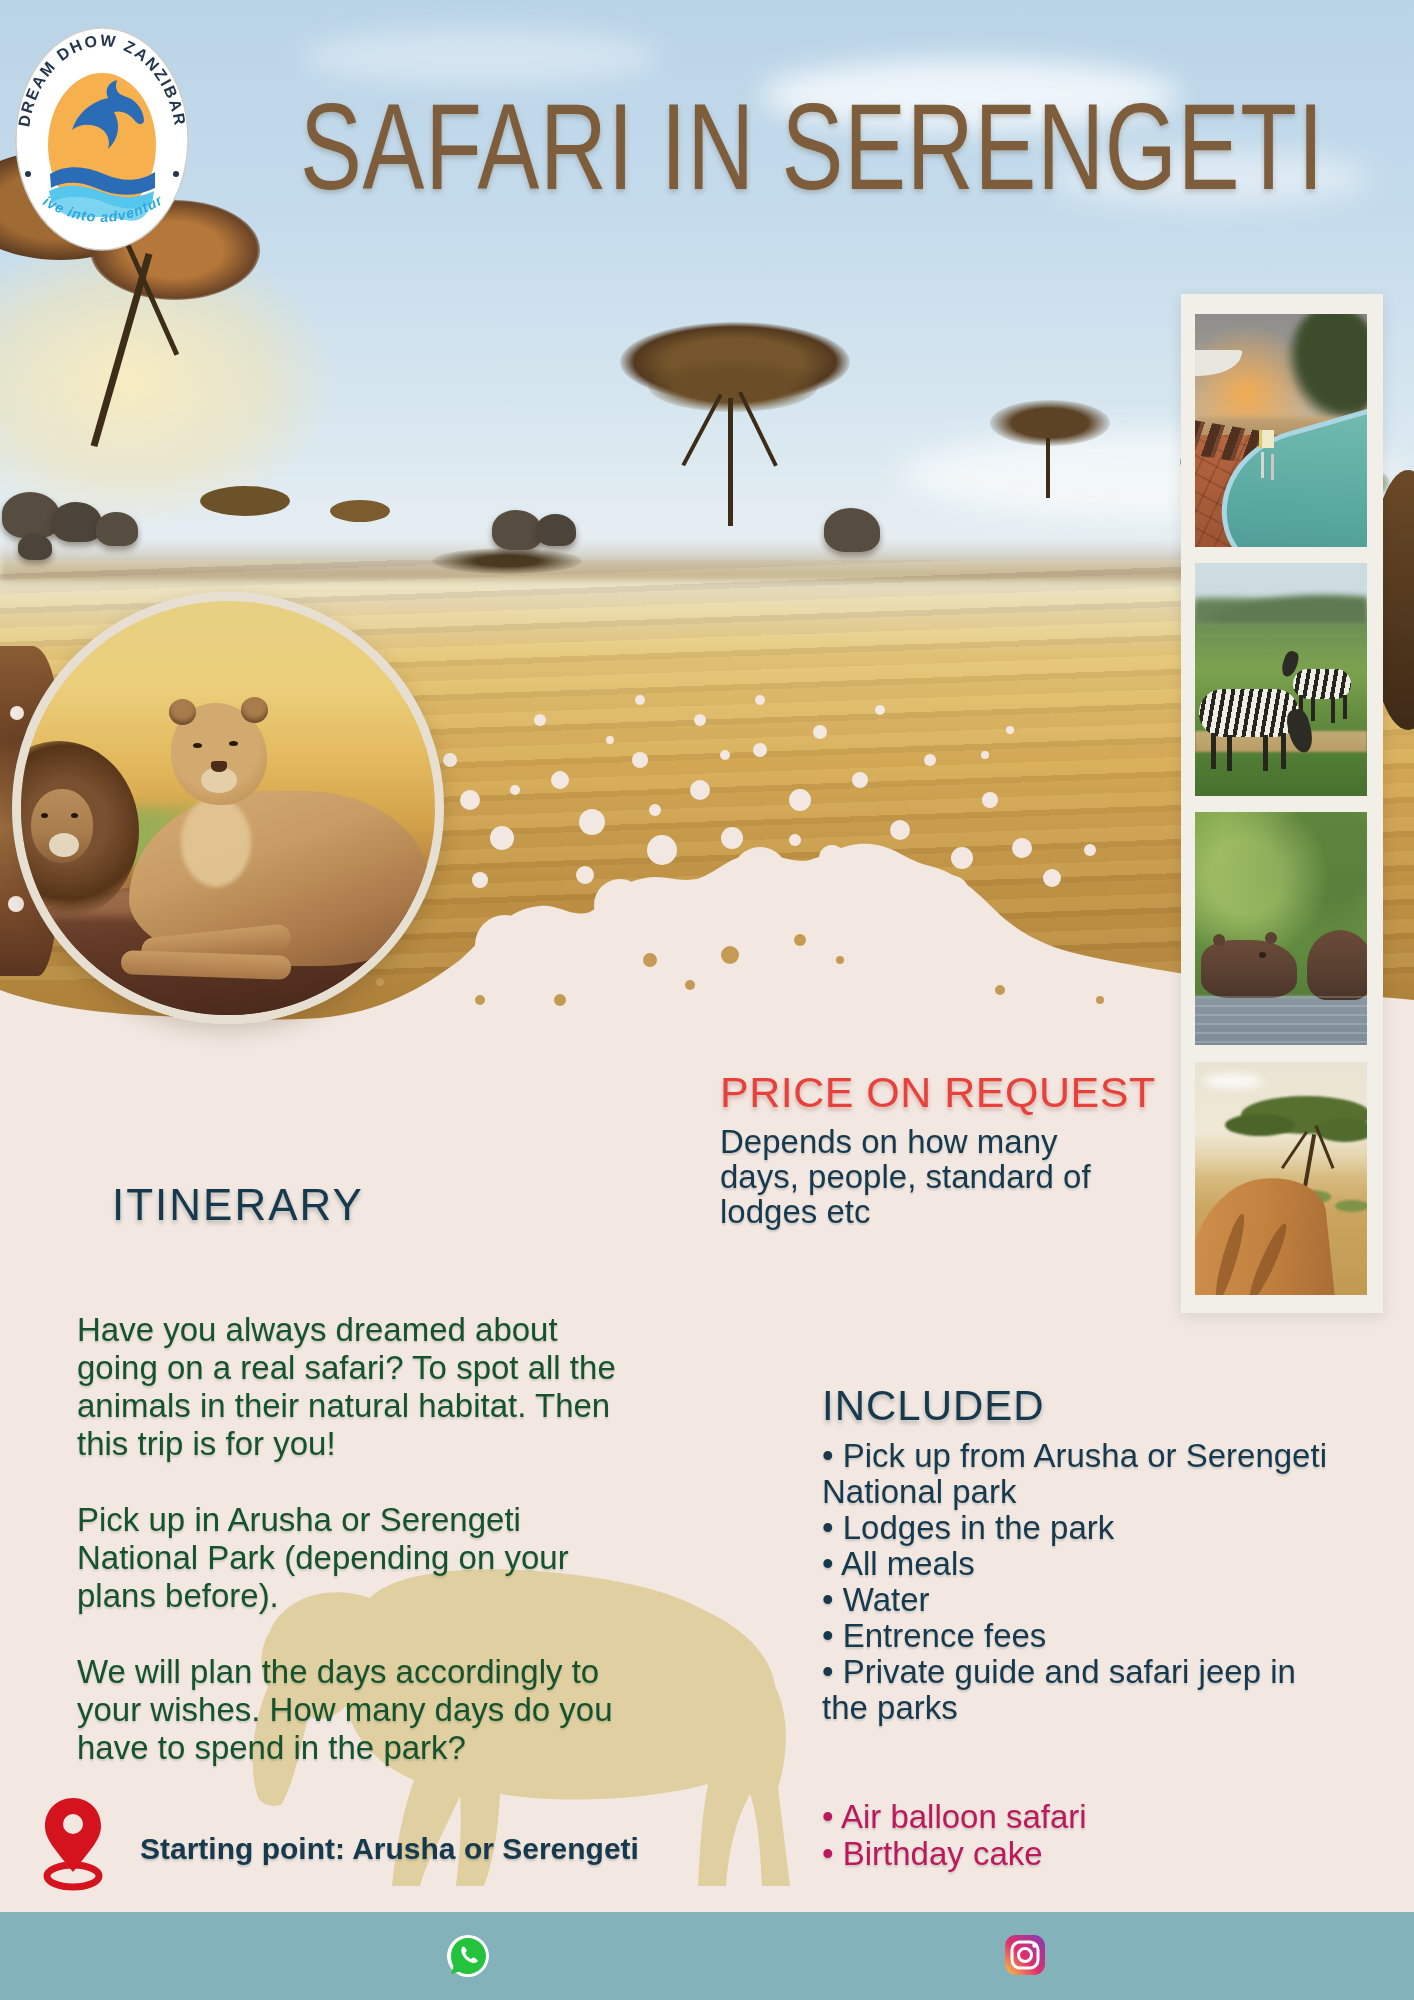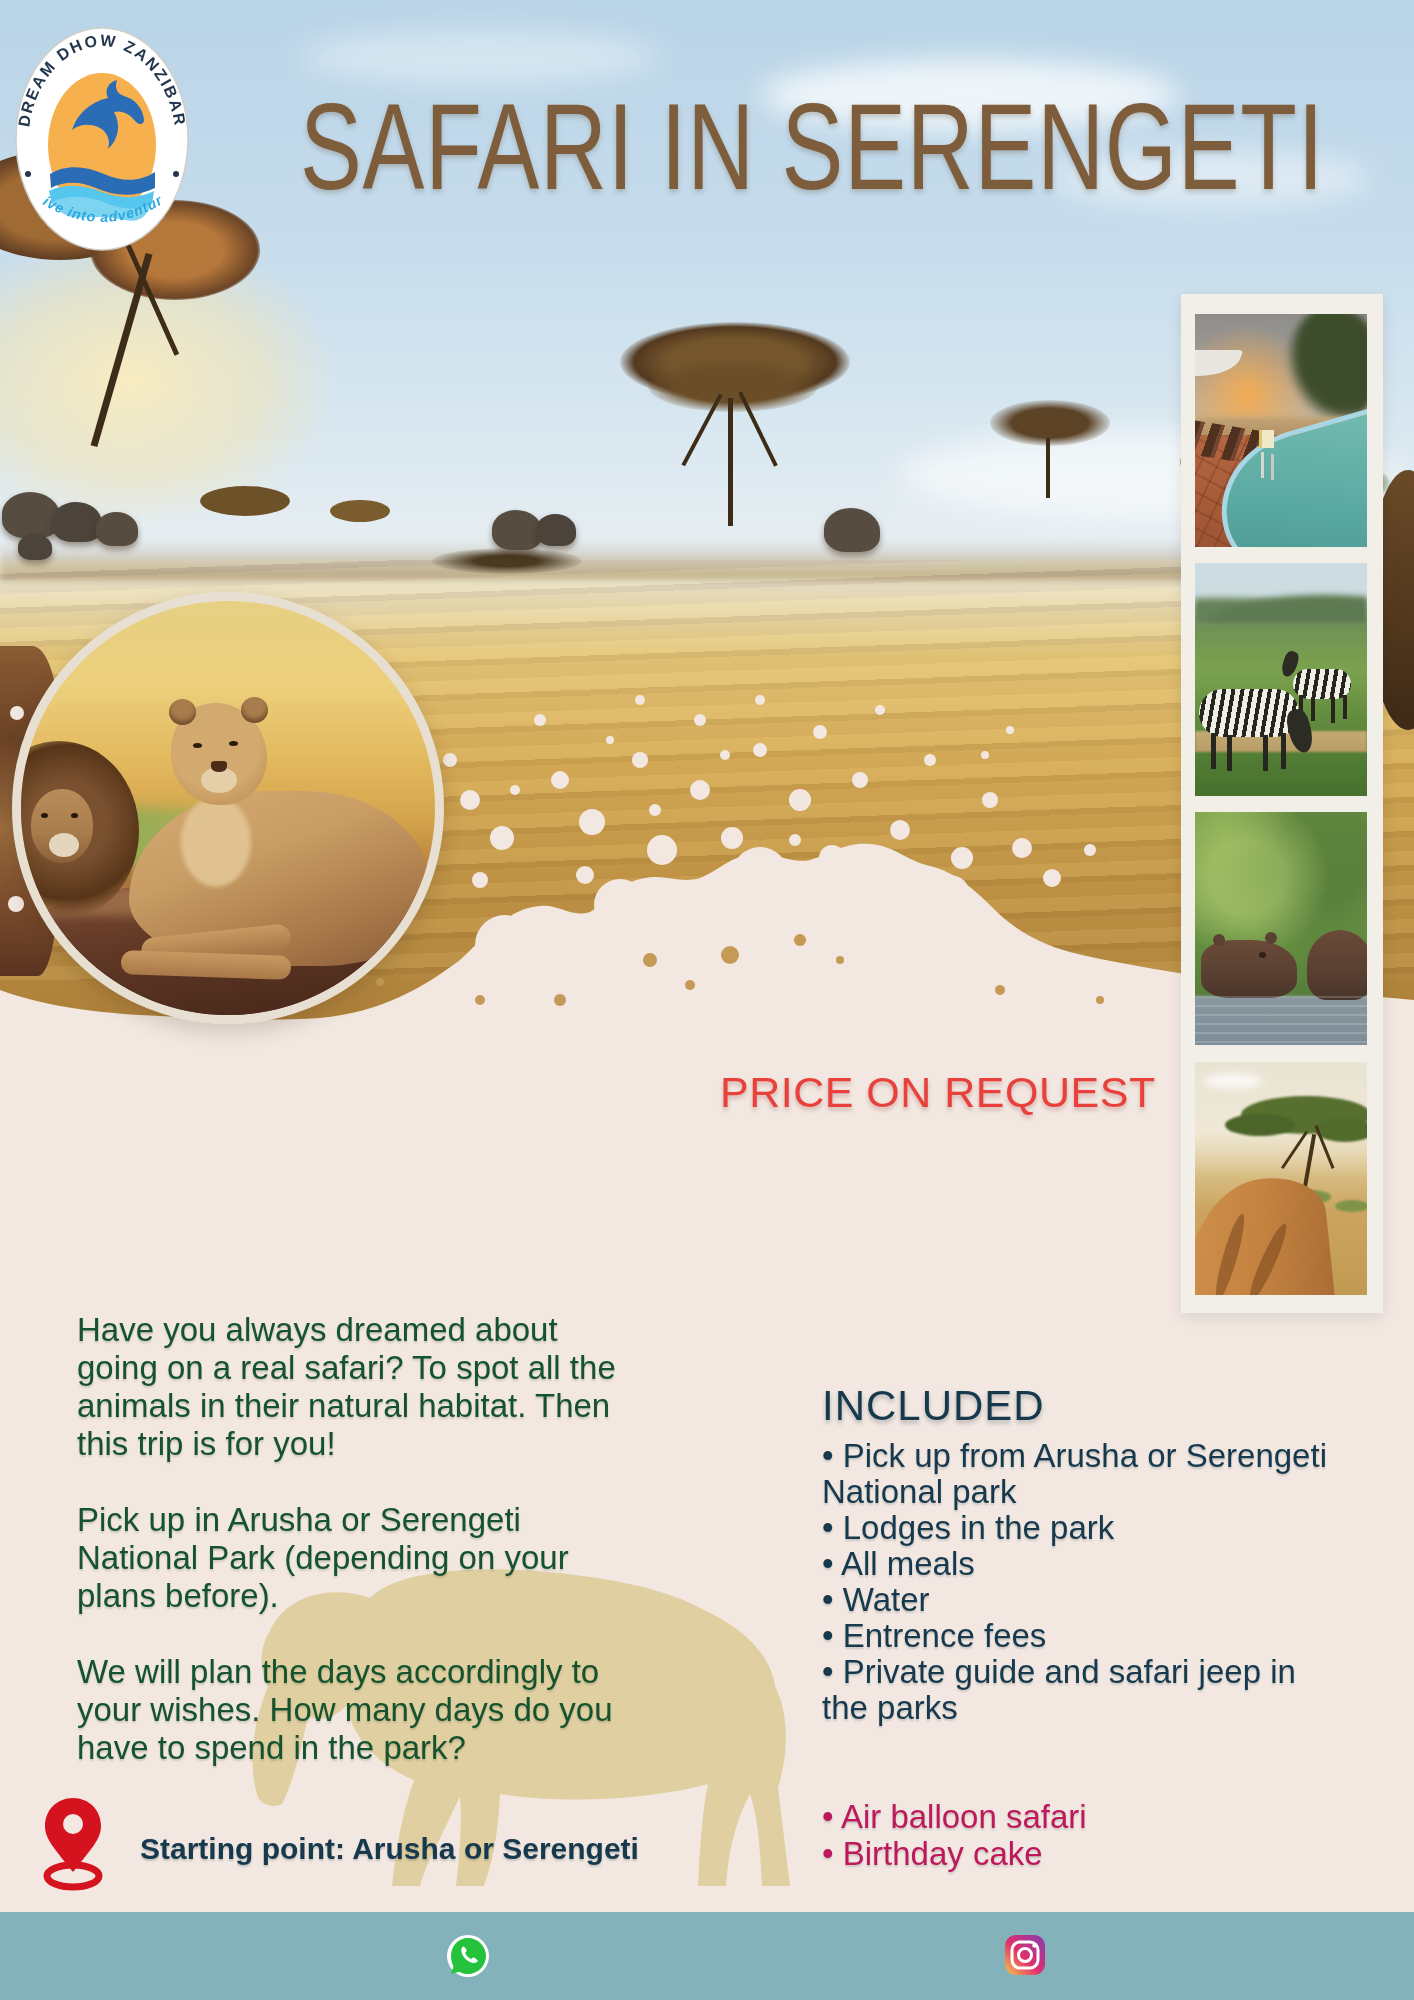--- a/index.html
+++ b/index.html
@@ -398,21 +398,25 @@
   <svg class="elephant" width="600" height="365" viewBox="0 0 600 365">
     <path fill="#e0cfa0" d="M28,242 C18,210 22,170 38,130 C30,115 28,95 40,75 C55,40 100,28 140,42
       C160,20 220,10 290,14 C360,18 430,30 470,52 C510,70 540,96 545,130 C560,160 558,200 548,232
       L560,330 L532,330 C530,290 528,262 520,238 C505,265 498,298 496,330 L468,330
       C470,290 472,258 478,228 C420,244 330,248 270,238 C268,280 262,308 254,330 L226,330
       C230,296 232,268 230,240 C210,284 196,308 190,330 L162,330 C166,292 172,258 184,224
       C150,210 124,184 116,150 C104,162 90,166 78,160 C70,200 62,228 52,248 C44,252 34,250 28,242 Z"></path>
   </svg>
 
   <div class="price-h">PRICE ON REQUEST</div>
-
+  <div class="price-d">Depends on how many
+days, people, standard of
+lodges etc</div>
+
+  <div class="itin-h h-navy">ITINERARY</div>
   <div class="body-text">Have you always dreamed about
 going on a real safari? To spot all the
 animals in their natural habitat. Then
 this trip is for you!
 
 Pick up in Arusha or Serengeti
 National Park (depending on your
 plans before).
 
 We will plan the days accordingly to

